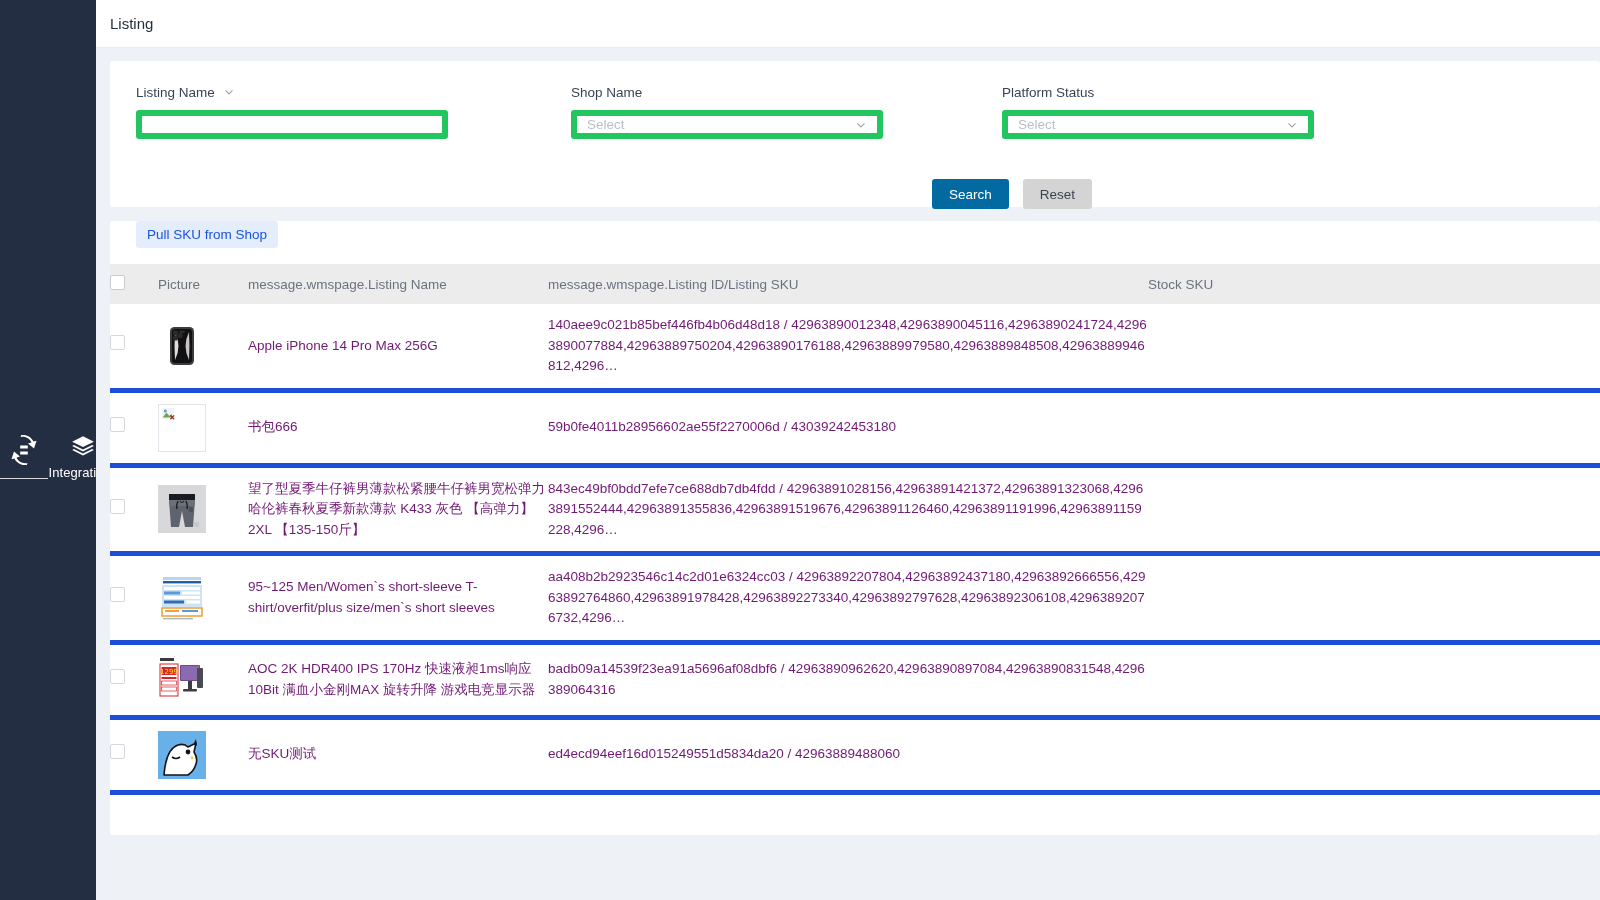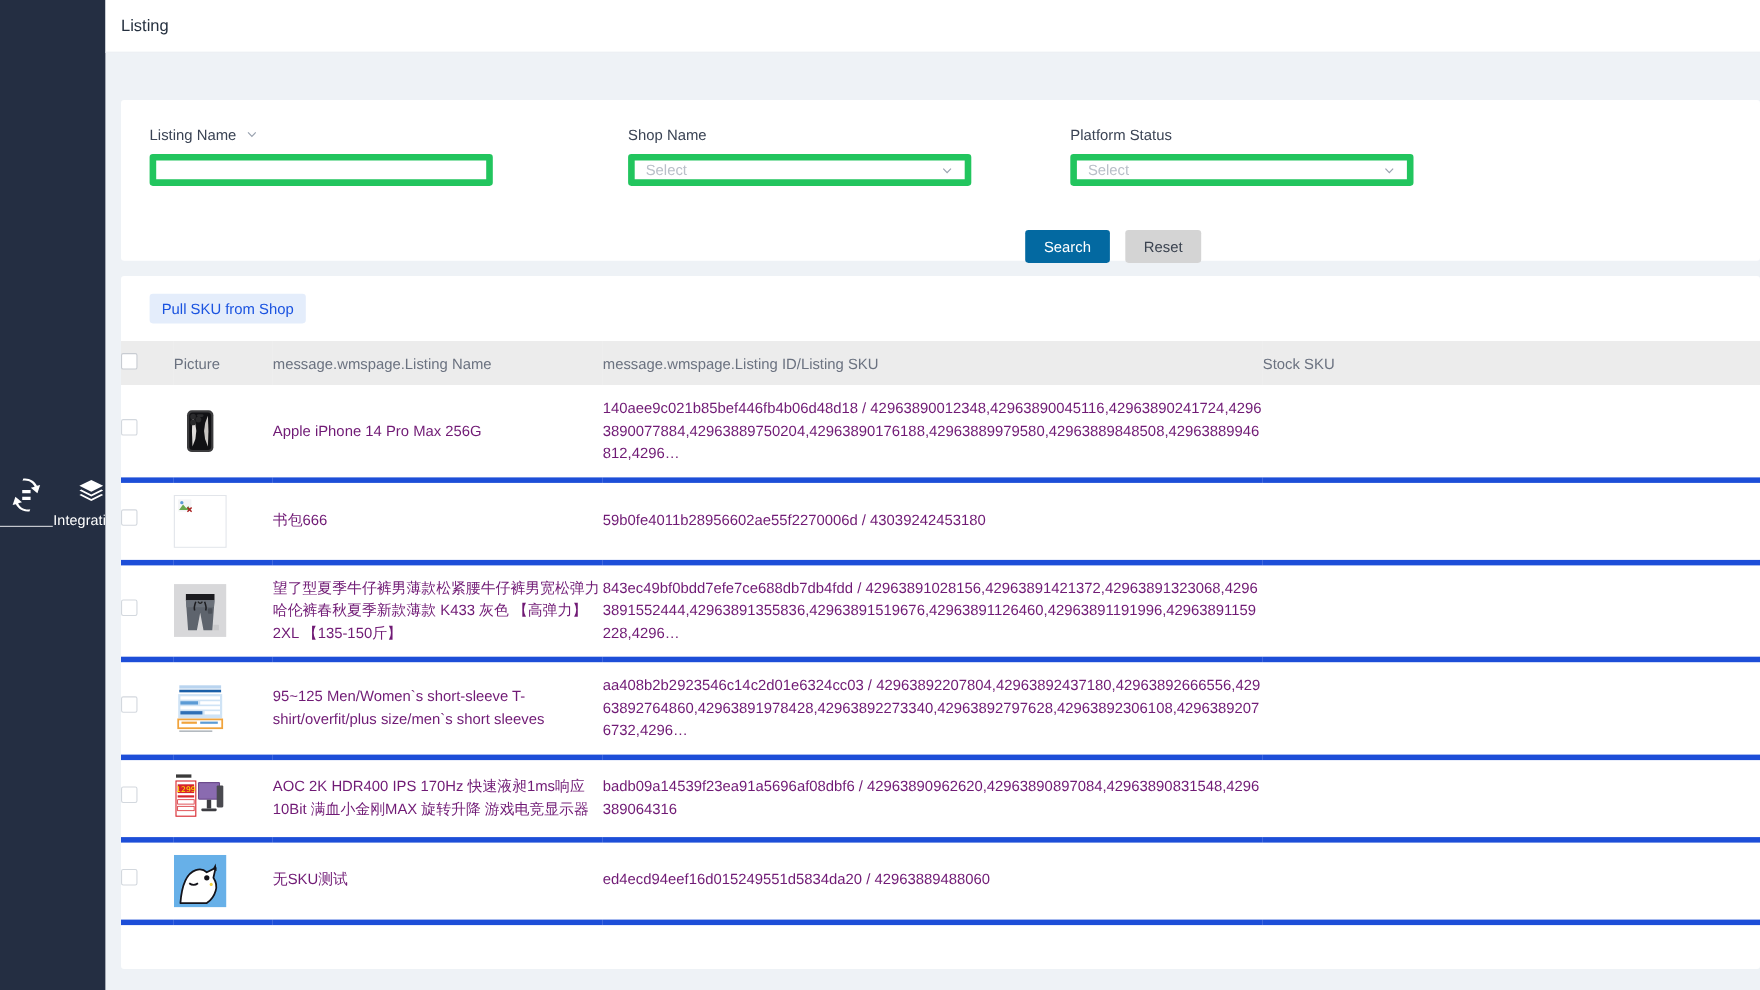--- a/index.html
+++ b/index.html
@@ -42,21 +42,21 @@
     display: flex; align-items: center; padding-left: 14px;
     border-bottom: 1px solid #e9edf2;
   }
   #page-title { font-size: 15px; color: #25303f; }
 
   #content { padding: 13px 0 0 14px; }
 
   .card { background: #ffffff; border-radius: 3px; }
 
   
-  #filter-card { padding: 22px 0 18px 0; position: relative; height: 146px; margin-top: 30px; }
+  #filter-card { padding: 22px 0 18px 0; position: relative; height: 146px; }
   .filter-grid { position: relative; height: 78px; }
   .filter-field { position: absolute; top: 0; }
   .field-label {
     font-size: 13.5px; color: #3a4354; margin-bottom: 9px;
     display: flex; align-items: center; gap: 8px; height: 18px;
   }
   .caret-icon { display:inline-flex; width: 12px; height: 12px; color:#9aa3b0; }
   .text-input, .select-input {
     height: 29px; border: 6px solid #22c55e; border-radius: 3px;
     background: #fff; font-size: 13.5px; color: #2c3442;
@@ -67,21 +67,21 @@
   .select-input .sel-caret { color: #9aa3b0; display:inline-flex; }
   #btn-row { position: absolute; left: 822px; top: 118px; display: flex; gap: 14px; }
   .btn {
     height: 30px; border-radius: 3px; border: none; cursor: pointer;
     font-size: 13.5px; padding: 0 17px; display:flex; align-items:center; justify-content:center;
   }
   .btn-primary { background: #0369a1; color: #ffffff; }
   .btn-default { background: #d4d4d4; color: #3b4350; }
 
   
-  #table-card { margin-top: 14px; padding: 16px 0 40px 0; }
+  #table-card { margin-top: 14px; padding: 0 0 40px 0; }
   #pull-sku-btn {
     margin: 0 0 16px 26px;
     display: inline-flex; align-items: center; justify-content: center;
     height: 27px; padding: 0 11px; border-radius: 3px;
     background: #e4edfb; color: #1a53e0; font-size: 13.5px; cursor: pointer;
   }
   table#listing-table { width: 100%; border-collapse: collapse; table-layout: fixed; }
   table#listing-table th {
     background: #ececec; color: #6b7280; font-weight: normal;
     font-size: 13.5px; text-align: left; height: 40px; padding: 0;
@@ -210,21 +210,21 @@
           <div class="select-input">
             <span>Select</span>
             <span class="sel-caret">
               <svg width="12" height="12" viewBox="0 0 12 12">
                   <path d="M2.5 4.3 L6 8 L9.5 4.3" fill="none" stroke="currentColor" stroke-width="1.1"></path>
                 </svg>
             </span>
           </div>
         </div>
 
-        <div class="filter-field" style="left:863px; width:312px;">
+        <div class="filter-field" style="left:892px; width:312px;">
           <div class="field-label">
             <span>Platform Status</span>
           </div>
           <div class="select-input">
             <span>Select</span>
             <span class="sel-caret">
               <svg width="12" height="12" viewBox="0 0 12 12">
                   <path d="M2.5 4.3 L6 8 L9.5 4.3" fill="none" stroke="currentColor" stroke-width="1.1"></path>
                 </svg>
             </span>

